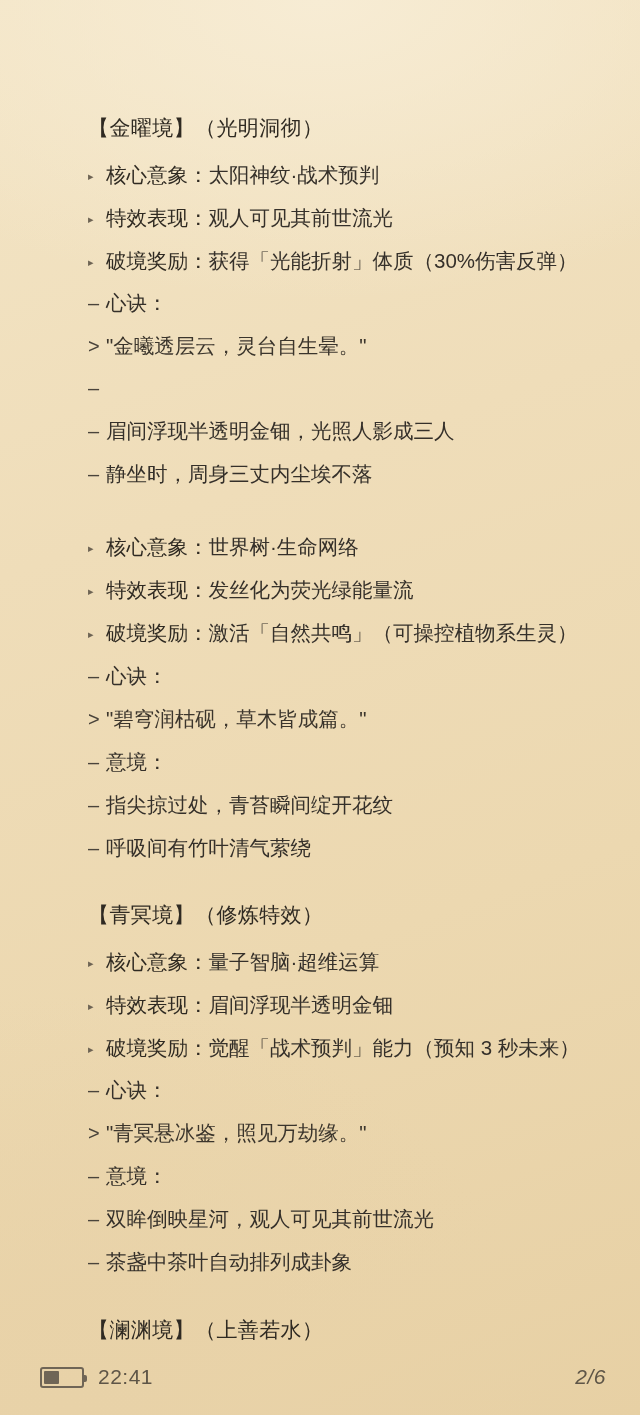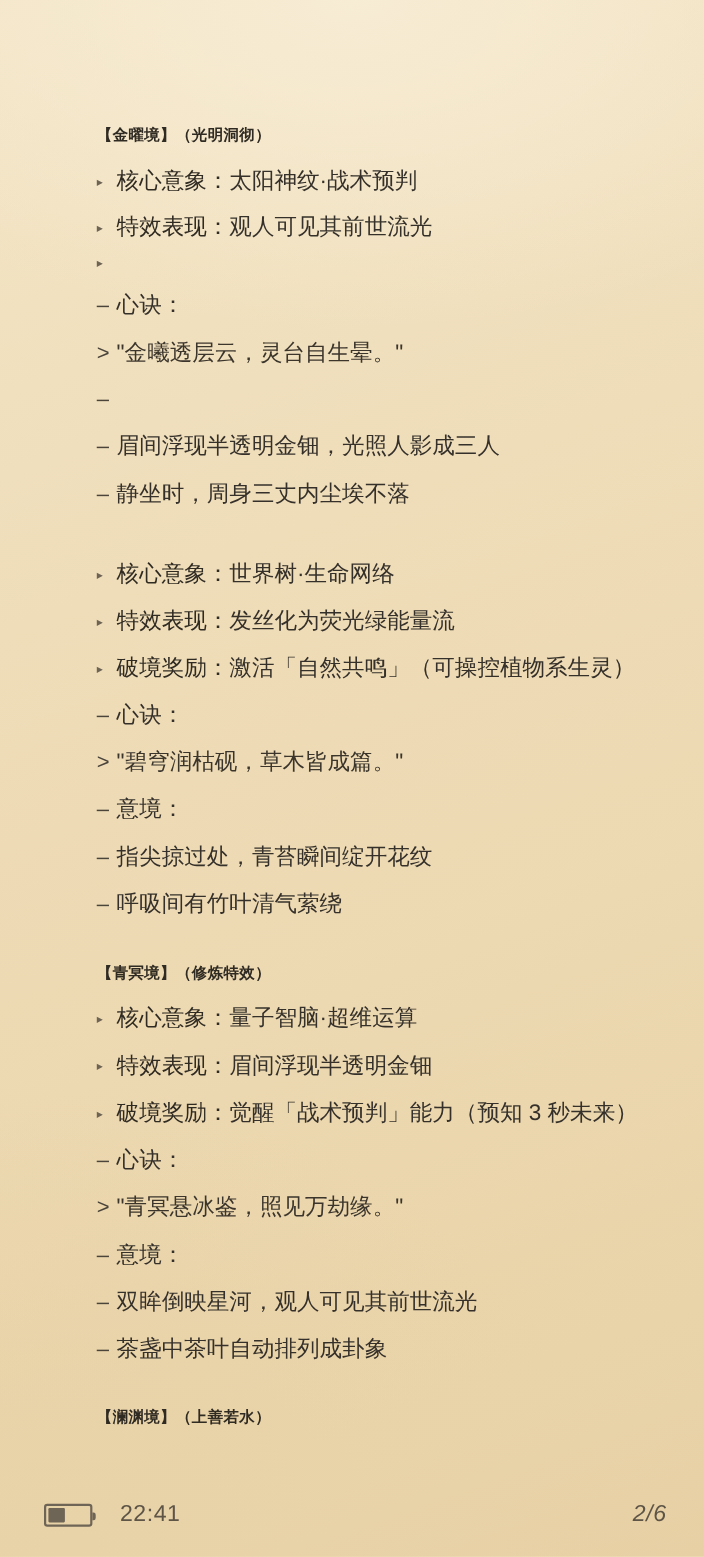--- a/index.html
+++ b/index.html
@@ -32,23 +32,23 @@
     padding: 112px 30px 0 88px;
     box-sizing: border-box;
   }
   .section {
     margin-bottom: 30px;
   }
   .section:last-child {
     margin-bottom: 0;
   }
   .sec-title {
-    font-size: 14px;
+    font-size: 21px;
     color: #2f2a22;
-    font-weight: 700;
+    font-weight: 400;
     letter-spacing: 0.4px;
     line-height: 1.5;
     margin-bottom: 10px;
     white-space: nowrap;
   }
   .bullet-row {
     display: flex;
     align-items: baseline;
     font-size: 20.5px;
     color: #35302a;
@@ -96,21 +96,21 @@
     height: 68px;
     display: flex;
     align-items: center;
     justify-content: space-between;
     padding: 0 34px 8px 40px;
     box-sizing: border-box;
   }
   .sb-left {
     display: flex;
     align-items: center;
-    gap: 25px;
+    gap: 14px;
   }
   .battery {
     position: relative;
     width: 44px;
     height: 21px;
     border: 2px solid #6f6556;
     border-radius: 3px;
     box-sizing: border-box;
     display: flex;
     align-items: center;
@@ -157,20 +157,21 @@
       <div class="bullet-row">
         <span class="tri">▸</span>
         <span class="row-text"><span class="lbl">核心意象：</span><span>太阳神纹·战术预判</span></span>
       </div>
       <div class="bullet-row">
         <span class="tri">▸</span>
         <span class="row-text"><span class="lbl">特效表现：</span><span>观人可见其前世流光</span></span>
       </div>
       <div class="bullet-row">
         <span class="tri">▸</span>
+        <span class="row-text"><span class="lbl">破境奖励：</span><span>获得「光能折射」体质（30%伤害反弹）</span></span>
       </div>
       <div class="bullet-row">
         <span class="dash">–</span>
         <span class="row-text">心诀：</span>
       </div>
       <div class="bullet-row quote-row">
         <span class="quote-mark">&gt;</span>
         <span class="row-text">"金曦透层云，灵台自生晕。"</span>
       </div>
       <div class="bullet-row">

